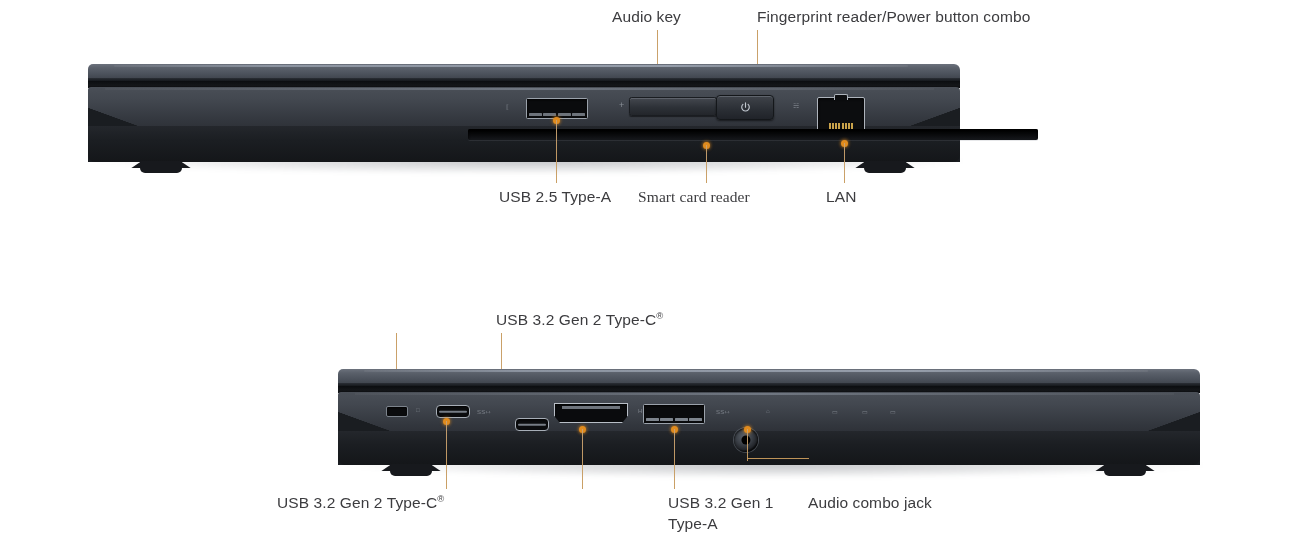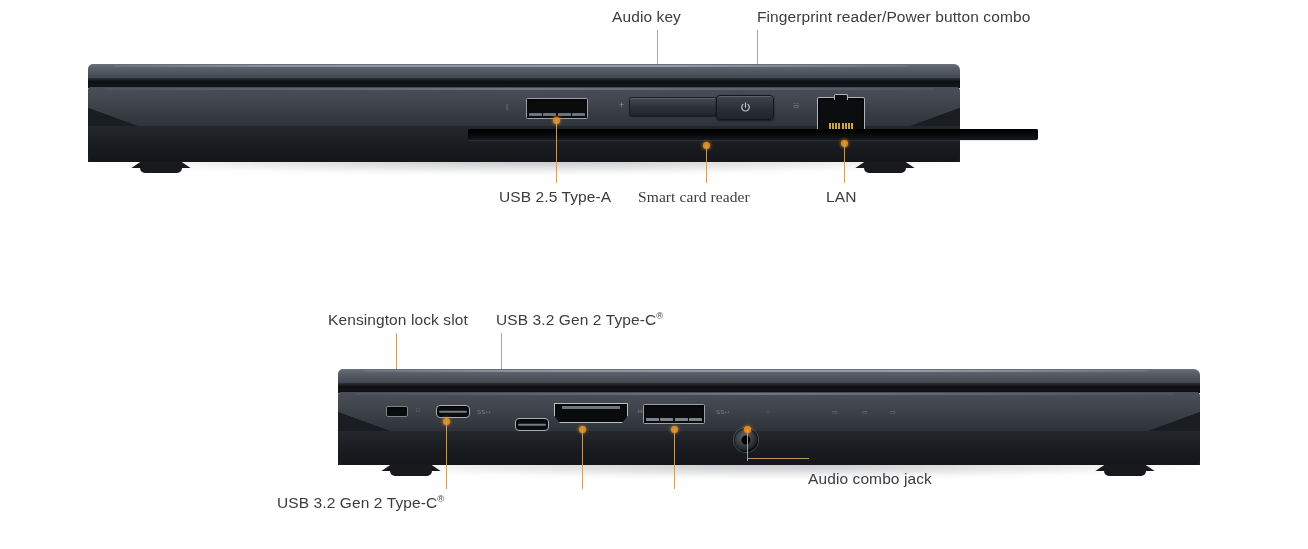--- a/index.html
+++ b/index.html
@@ -307,21 +307,20 @@
 
   <div class="dot" style="left:841px; top:140px;"></div>
   <div class="leader rev" style="left:844px; top:143px; height:40px;"></div>
 
   <div class="label" style="left:499px; top:186px;">USB 2.5 Type-A</div>
 
   <div class="label" style="left:638px; top:186px;font-family:Liberation Serif, serif;">Smart card reader</div>
 
   <div class="label" style="left:826px; top:186px;">LAN</div>
 
-  <div class="label" style="left:328px; top:309px;">Kensington lock slot</div>
 
   <div class="label" style="left:496px; top:309px;">
     <span>USB 3.2 Gen 2 Type-C</span><sup>®</sup>
   </div>
 
   <div class="leader" style="left:396px; top:333px; height:75px;"></div>
   <div class="dot" style="left:393px; top:404px;"></div>
 
   <div class="leader" style="left:501px; top:333px; height:75px;"></div>
   <div class="dot" style="left:498px; top:404px;"></div>
@@ -386,16 +385,20 @@
 
   <div class="dot" style="left:744px; top:426px;"></div>
   <div class="leader rev" style="left:747px; top:429px; height:32px;"></div>
   <div class="leader rev" style="left:747px; top:458px; height:32px; width:62px; background:none; border-top:1.4px solid #c79a5c; height:0;"></div>
 
   <div class="label" style="left:277px; top:492px;">
     <span>USB 3.2 Gen 2 Type-C</span><sup>®</sup>
   </div>
 
 
-
-  <div class="label" style="left:808px; top:468px;">Audio combo jack</div>
+  <div class="label" style="left:668px; top:492px;">
+    <span>USB 3.2 Gen 1</span><br>
+    <span>Type-A</span>
+  </div>
+
+  <div class="label" style="left:808px; top:492px;">Audio combo jack</div>
 
 </div>
 
 </body></html>

